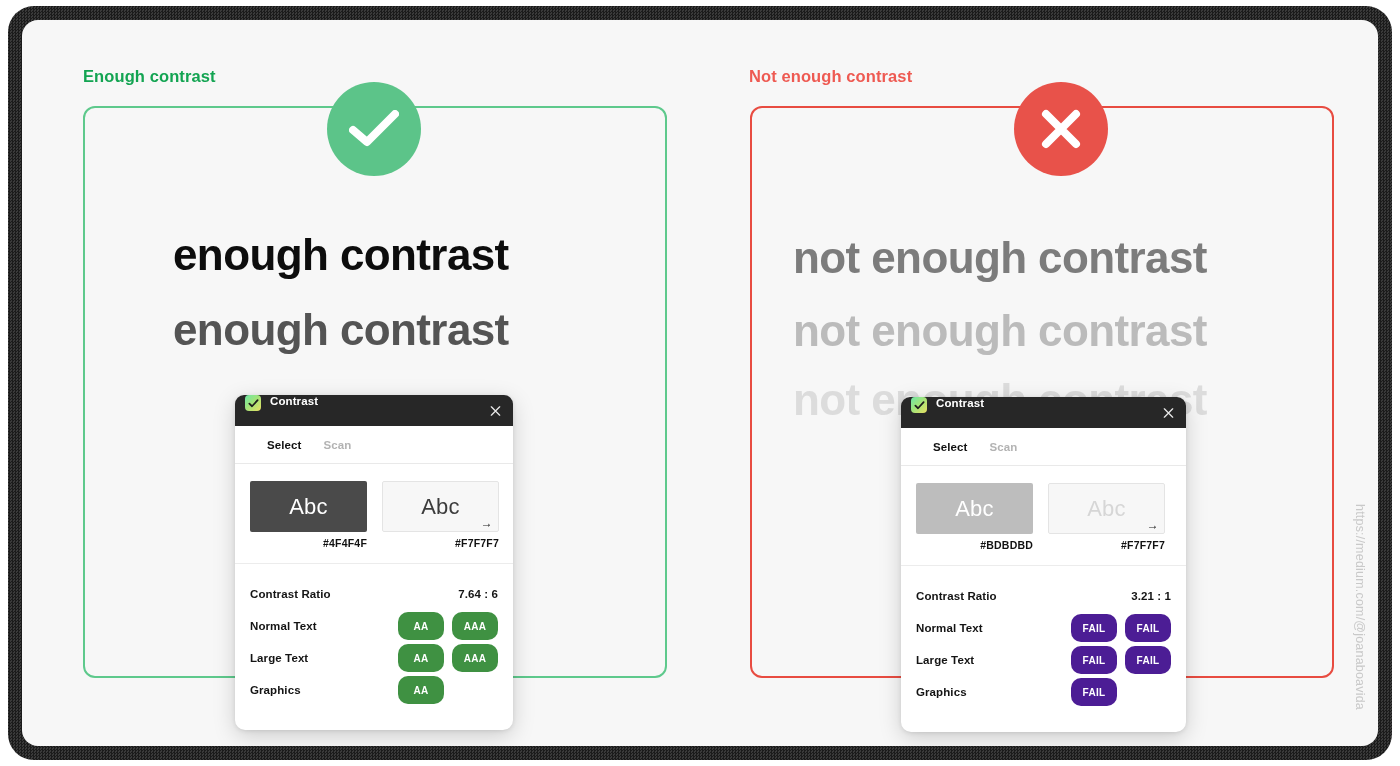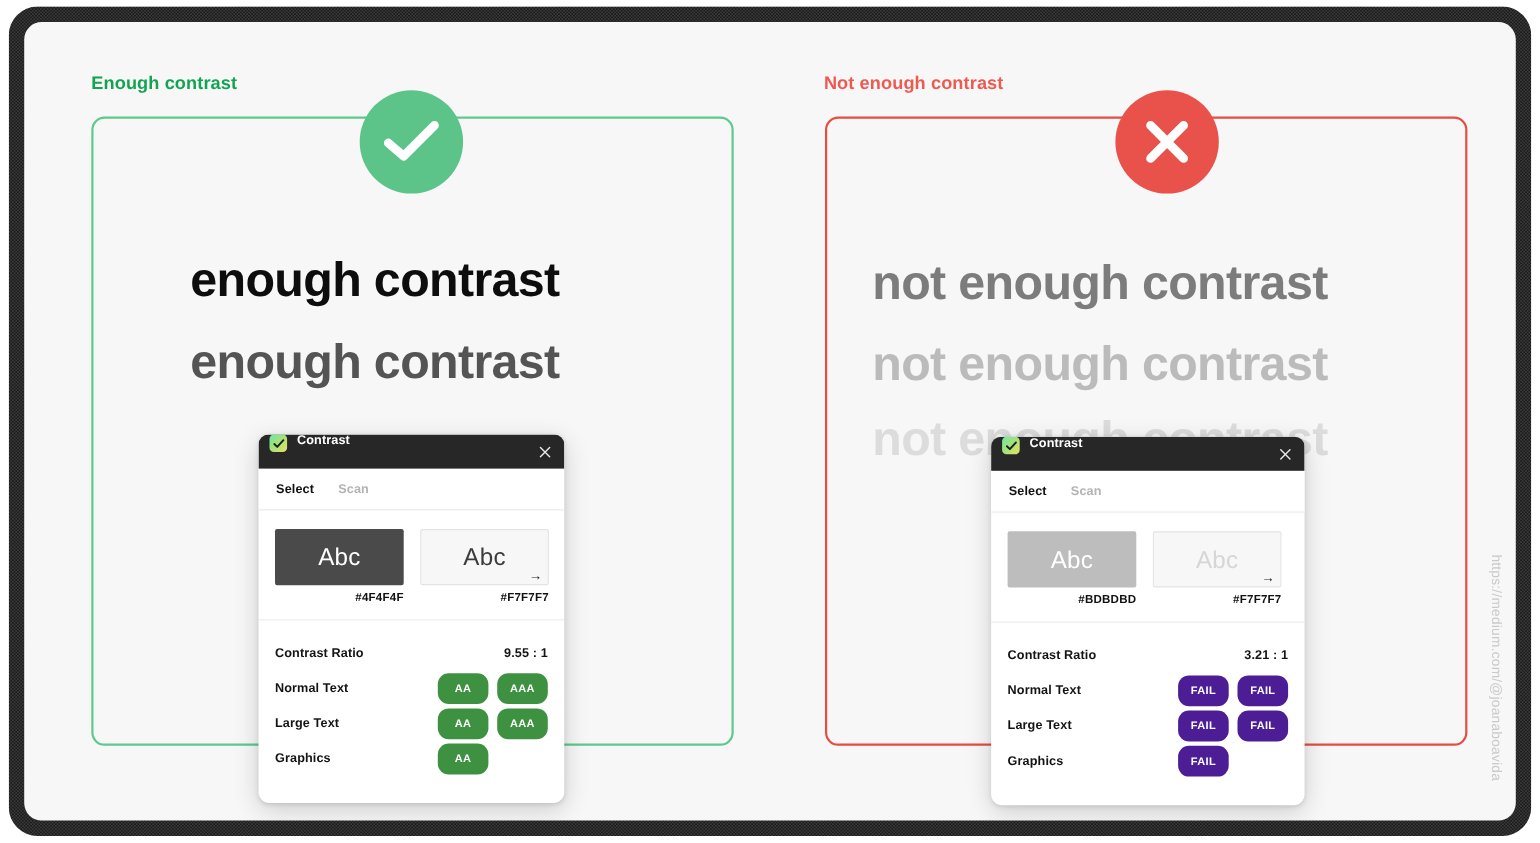--- a/index.html
+++ b/index.html
@@ -131,21 +131,21 @@
     right: 10px; top: 50%;
     transform: translateY(-50%);
     width: 15px; height: 15px;
     display: flex; align-items: center; justify-content: center;
   }
 
   .tabsbar {
     height: 38px;
     display: flex;
     align-items: center;
-    padding-left: 16px;
+    padding-left: 32px;
     gap: 22px;
     border-bottom: 1px solid #e9e9e9;
     background: #fff;
   }
   .tab { font-size: 11.5px; letter-spacing: .1px; }
   .tab.active   { color: #111111; font-weight: bold; }
   .tab.inactive { color: #b3b3b3; font-weight: bold; }
 
   .swatch-area {
     padding: 17px 1px 0 15px;
@@ -281,21 +281,21 @@
               <span>Abc</span>
               <span class="arrow">→</span>
             </div>
             <div class="hexlabel">#F7F7F7</div>
           </div>
         </div>
 
         <div class="rows">
           <div class="row">
             <span class="row-label">Contrast Ratio</span>
-            <span class="row-value">9.55 : 1</span>
+            <span class="row-value">7.64 : 6</span>
           </div>
           <div class="row">
             <span class="row-label">Normal Text</span>
             <span class="pill pass">AA</span>
             <span class="pill pass">AAA</span>
           </div>
           <div class="row">
             <span class="row-label">Large Text</span>
             <span class="pill pass">AA</span>
             <span class="pill pass">AAA</span>

